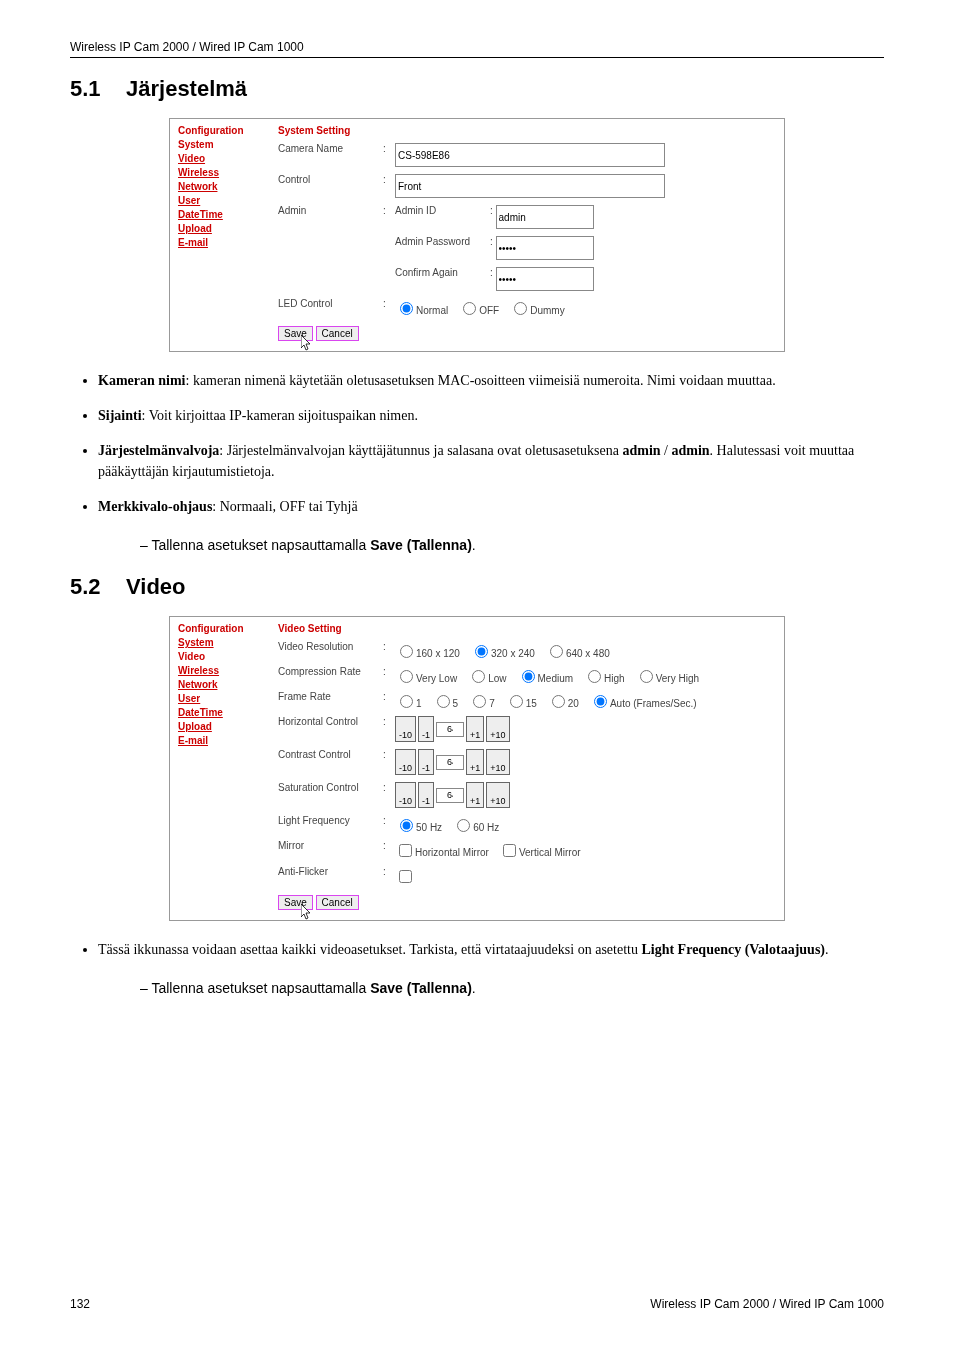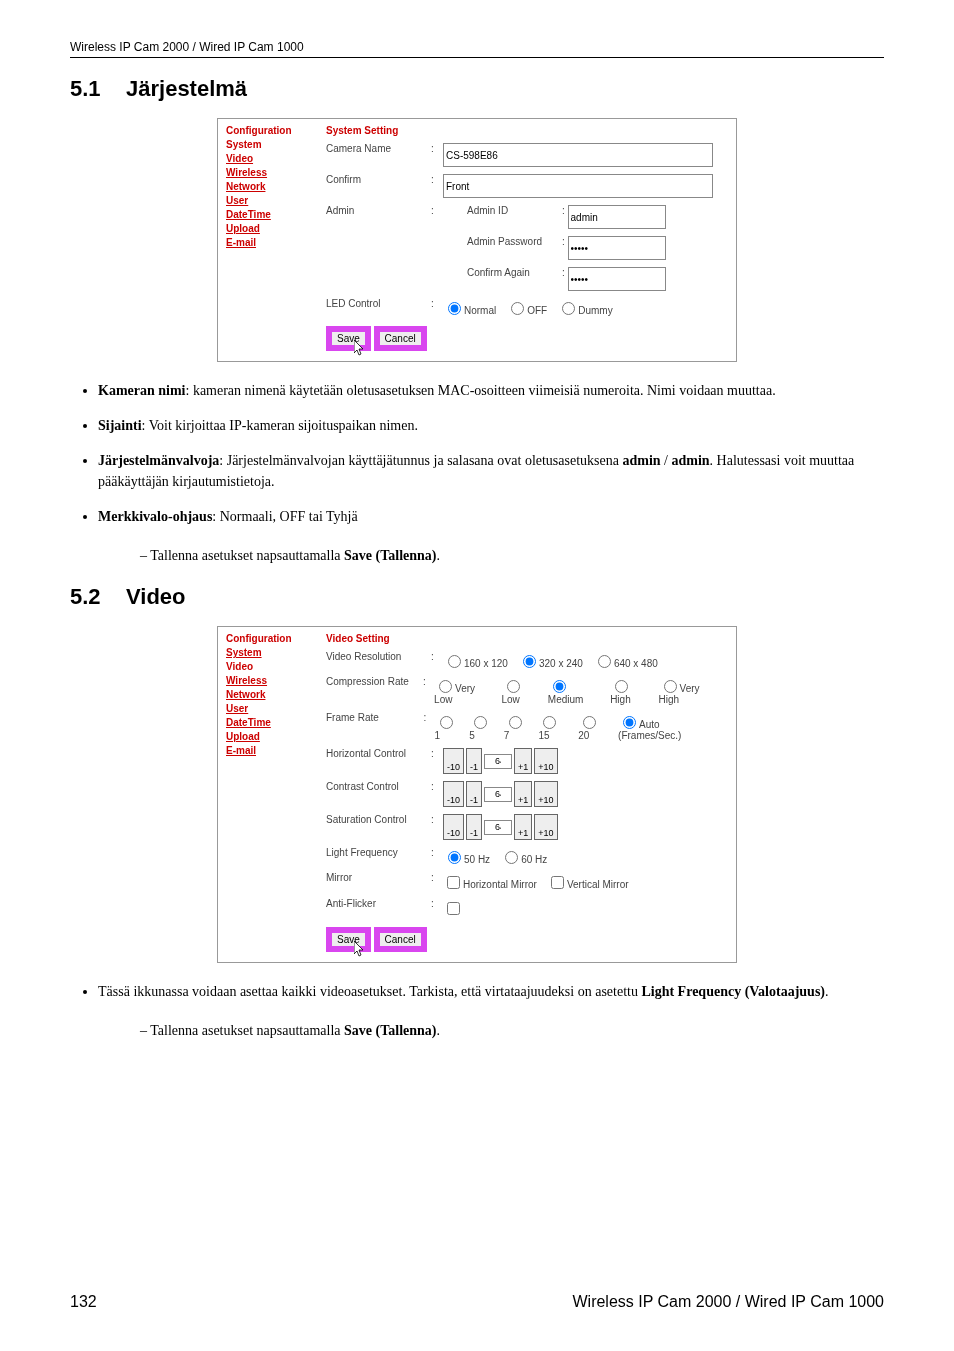--- a/index.html
+++ b/index.html
@@ -20,21 +20,21 @@
     margin-bottom: 18px;
   }
   h2 {
     font-size: 22px;
     font-weight: bold;
     margin: 0 0 16px 0;
   }
   h2 .num { display:inline-block; width: 56px; }
   .config-panel {
     margin: 0 auto 18px auto;
-    width: 520px;
+    width: 616px;
     border: 1px solid #999;
     display: flex;
     font-family: Verdana, Arial, sans-serif;
     font-size: 10px;
     background: #fff;
   }
   .cfg-nav {
     width: 100px;
     padding: 6px 8px;
   }
@@ -66,26 +66,26 @@
   .form-row .flabel { width: 105px; }
   .form-row .colon { width: 12px; }
   .form-row input[type=text], .form-row input[type=password] {
     font-size: 10px;
     padding: 11px 2px;
     border: 1px solid #888;
     height: 16px;
   }
   .wide-input { width: 270px; }
   .admin-sub { width: 98px; }
-  .admin-sub-label { width: 95px; display:inline-block;margin-left:24px; }
+  .admin-sub-label { width: 95px; display:inline-block; }
   .btn-row { margin-top: 10px; }
   .btn {
     font-size: 10px;
     padding: 1px 5px;
-    border: 6px solid #d946ef;
+    border: 1px solid #d946ef;
     background: #eee;
     cursor: pointer;
     display: inline-flex;
     align-items: center;
     position: relative;
   }
   .cursor-svg {
     position: absolute;
     left: 22px;
     top: 8px;
@@ -103,27 +103,27 @@
     padding: 12px 3px;
     height: 15px;
     line-height: 13px;
     cursor: pointer;
   }
   .small-input { width: 28px; font-size: 9px; height:15px; border:1px solid #888; padding:0 10px; }
   ul.bullets { margin: 10px 0 18px 0; padding-left: 28px; }
   ul.bullets > li { margin-bottom: 14px; line-height: 1.5; font-family: Liberation Serif, serif; }
   ul.dash { list-style: none; margin: 12px 0 18px 70px; padding: 0; }
   ul.dash > li::before { content: "– "; }
-  ul.dash > li { line-height: 1.5; font-family: Liberation Serif, serif; }
+  ul.dash > li { line-height: 1.5; }
   .footer {
     position: absolute;
     bottom: 40px;
     left: 70px;
     right: 70px;
-    font-size: 16px;
+    font-size: 12px;
     display: flex;
     justify-content: space-between;
   }
   .control-group { display:inline-flex; align-items:center; gap:2px; }
 </style>
 </head>
 <body>
 
 <div class="header"><span>Wireless IP Cam 2000 / Wired IP Cam 1000</span></div>
 
@@ -144,21 +144,21 @@
   <div class="cfg-content">
     <div class="panel-title">System Setting</div>
 
     <div class="form-row">
       <span class="flabel">Camera Name</span>
       <span class="colon">:</span>
       <input class="wide-input" type="text" value="CS-598E86" style="">
     </div>
 
     <div class="form-row">
-      <span class="flabel">Confirm</span>
+      <span class="flabel">Control</span>
       <span class="colon">:</span>
       <input class="wide-input" type="text" value="Front" style="">
     </div>
 
     <div class="form-row">
       <span class="flabel">Admin</span>
       <span class="colon">:</span>
       <span class="admin-sub-label">Admin ID</span>:&nbsp;
       <input class="admin-sub" type="text" value="admin" style="">
     </div>

